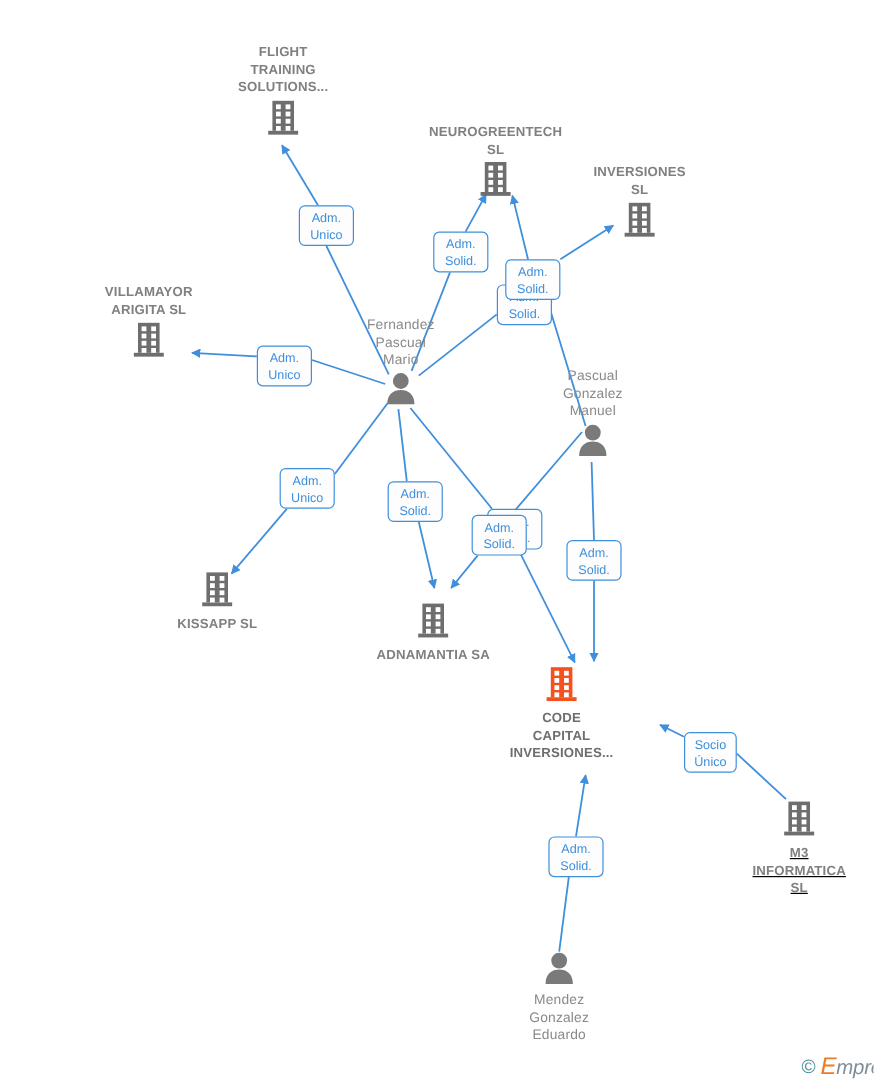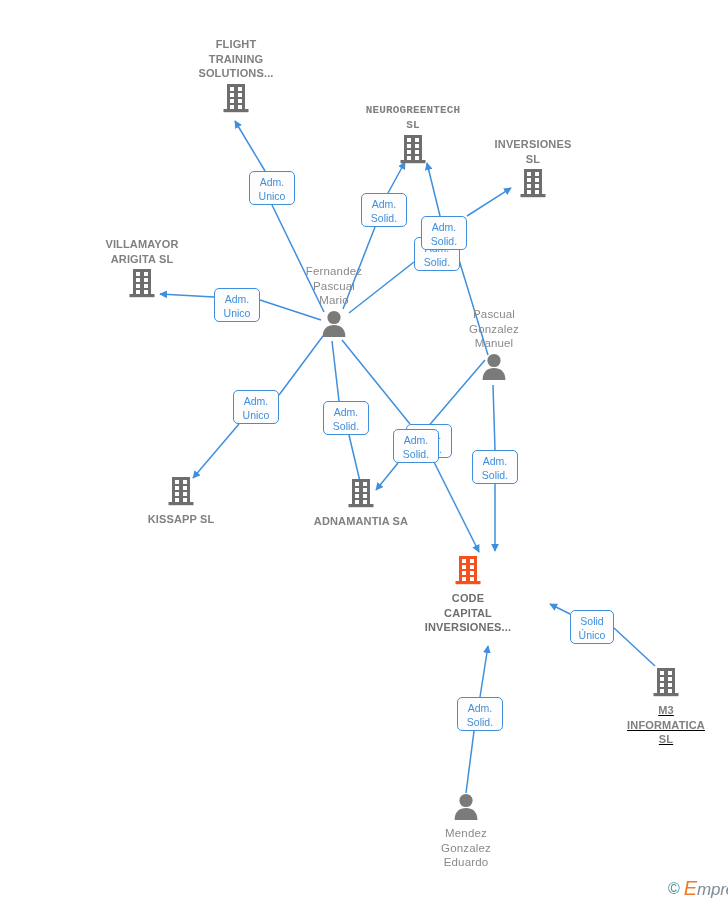--- a/index.html
+++ b/index.html
@@ -168,21 +168,21 @@
               <rect x="15" y="4" width="4" height="4"></rect>
               <rect x="7" y="10" width="4" height="4"></rect>
               <rect x="15" y="10" width="4" height="4"></rect>
               <rect x="7" y="16" width="4" height="4"></rect>
               <rect x="15" y="16" width="4" height="4"></rect>
               <rect x="7" y="22" width="4" height="4"></rect>
               <rect x="15" y="22" width="4" height="4"></rect>
             </g>
           </svg></span>
       </div>
-      <div class="node company caption-above" style="left: 377px; top: 103px; font-family: Liberation Mono, monospace;">
+      <div class="node company caption-above" style="left: 377px; top: 103px;">
         <span class="caption">NEUROGREENTECH
 SL</span>
         <span class="icon"><svg width="26" height="30" viewBox="0 0 26 30" aria-hidden="true">
             <rect x="4" y="1" width="18" height="25" fill="#6e6e6e"></rect>
             <rect x="0.5" y="26" width="25" height="3.2" fill="#6e6e6e"></rect>
             <g fill="#ffffff">
               <rect x="7" y="4" width="4" height="4"></rect>
               <rect x="15" y="4" width="4" height="4"></rect>
               <rect x="7" y="10" width="4" height="4"></rect>
               <rect x="15" y="10" width="4" height="4"></rect>
@@ -204,21 +204,21 @@
               <rect x="15" y="4" width="4" height="4"></rect>
               <rect x="7" y="10" width="4" height="4"></rect>
               <rect x="15" y="10" width="4" height="4"></rect>
               <rect x="7" y="16" width="4" height="4"></rect>
               <rect x="15" y="16" width="4" height="4"></rect>
               <rect x="7" y="22" width="4" height="4"></rect>
               <rect x="15" y="22" width="4" height="4"></rect>
             </g>
           </svg></span>
       </div>
-      <div class="node company caption-above" style="left: 106px; top: 237px;">
+      <div class="node company caption-above" style="left: 88px; top: 237px;">
         <span class="caption">VILLAMAYOR
 ARIGITA  SL</span>
         <span class="icon"><svg width="26" height="30" viewBox="0 0 26 30" aria-hidden="true">
             <rect x="4" y="1" width="18" height="25" fill="#6e6e6e"></rect>
             <rect x="0.5" y="26" width="25" height="3.2" fill="#6e6e6e"></rect>
             <g fill="#ffffff">
               <rect x="7" y="4" width="4" height="4"></rect>
               <rect x="15" y="4" width="4" height="4"></rect>
               <rect x="7" y="10" width="4" height="4"></rect>
               <rect x="15" y="10" width="4" height="4"></rect>
@@ -239,21 +239,21 @@
               <rect x="7" y="10" width="4" height="4"></rect>
               <rect x="15" y="10" width="4" height="4"></rect>
               <rect x="7" y="16" width="4" height="4"></rect>
               <rect x="15" y="16" width="4" height="4"></rect>
               <rect x="7" y="22" width="4" height="4"></rect>
               <rect x="15" y="22" width="4" height="4"></rect>
             </g>
           </svg></span>
         <span class="caption">KISSAPP SL</span>
       </div>
-      <div class="node company" style="left: 325px; top: 478px;">
+      <div class="node company" style="left: 325px; top: 502px;">
         <span class="icon"><svg width="26" height="30" viewBox="0 0 26 30" aria-hidden="true">
             <rect x="4" y="1" width="18" height="25" fill="#6e6e6e"></rect>
             <rect x="0.5" y="26" width="25" height="3.2" fill="#6e6e6e"></rect>
             <g fill="#ffffff">
               <rect x="7" y="4" width="4" height="4"></rect>
               <rect x="15" y="4" width="4" height="4"></rect>
               <rect x="7" y="10" width="4" height="4"></rect>
               <rect x="15" y="10" width="4" height="4"></rect>
               <rect x="7" y="16" width="4" height="4"></rect>
               <rect x="15" y="16" width="4" height="4"></rect>
@@ -343,21 +343,21 @@
       <div class="reltag" style="left: 197px; top: 390px; width: 46px; height: 34px;">Adm.
 Unico</div>
       <div class="reltag" style="left: 287px; top: 401px; width: 46px; height: 34px;">Adm.
 Solid.</div>
       <div class="reltag" style="left: 370px; top: 424px; width: 46px; height: 34px;">Adm.
 Solid.</div>
       <div class="reltag" style="left: 357px; top: 429px; width: 46px; height: 34px;">Adm.
 Solid.</div>
       <div class="reltag" style="left: 436px; top: 450px; width: 46px; height: 34px;">Adm.
 Solid.</div>
-      <div class="reltag" style="left: 534px; top: 610px; width: 44px; height: 34px;">Solid
+      <div class="reltag" style="left: 534px; top: 610px; width: 44px; height: 34px;">Socio
 Único</div>
       <div class="reltag" style="left: 421px; top: 697px; width: 46px; height: 34px;">Adm.
 Solid.</div>
     </div>
 
   <div class="watermark">
     <span class="copy">©</span>
     <span class="brand"><span class="cap">E</span><span>mpresia</span></span>
   </div>
 </div>

